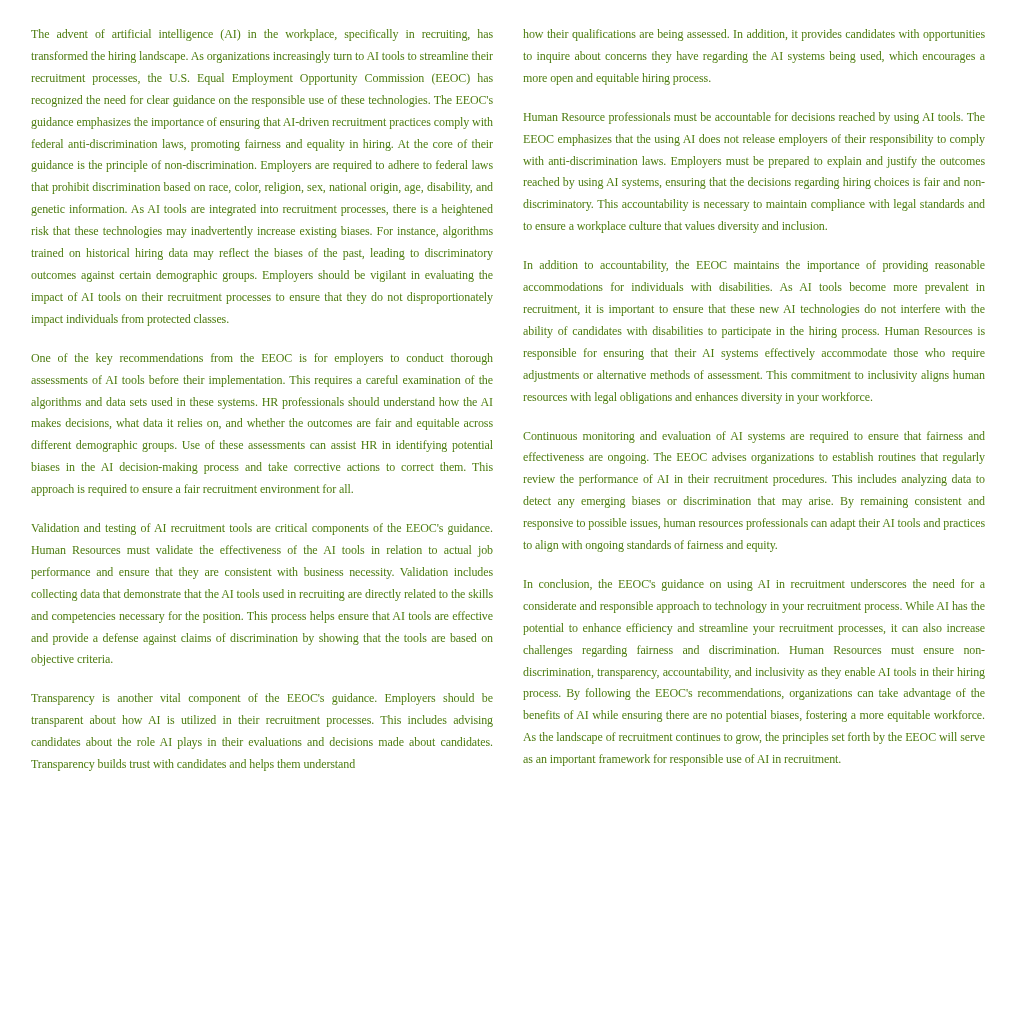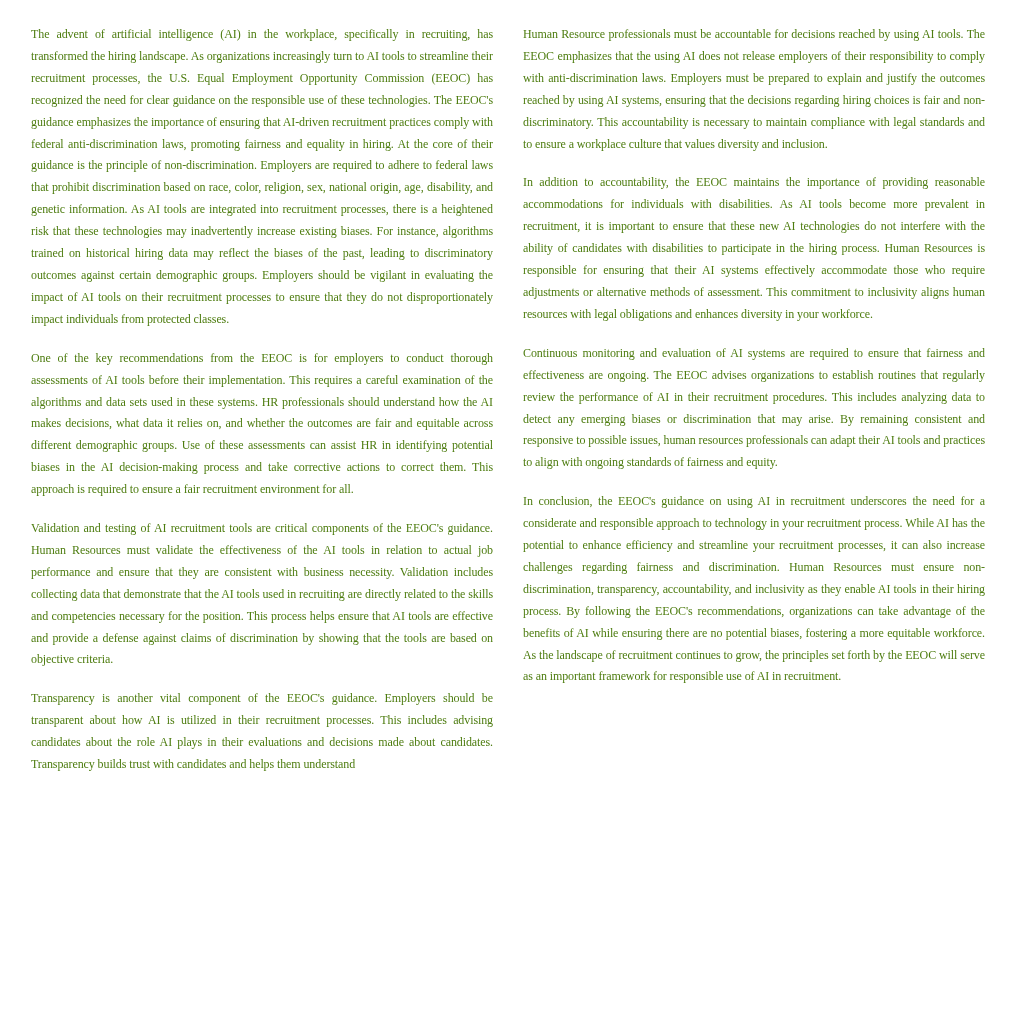--- a/index.html
+++ b/index.html
@@ -42,18 +42,19 @@
 <body>
 
 <div class="page">
   <div class="column">
     <p class="para">The advent of artificial intelligence (AI) in the workplace, specifically in recruiting, has transformed the hiring landscape. As organizations increasingly turn to AI tools to streamline their recruitment processes, the U.S. Equal Employment Opportunity Commission (EEOC) has recognized the need for clear guidance on the responsible use of these technologies. The EEOC's guidance emphasizes the importance of ensuring that AI-driven recruitment practices comply with federal anti-discrimination laws, promoting fairness and equality in hiring. At the core of their guidance is the principle of non-discrimination. Employers are required to adhere to federal laws that prohibit discrimination based on race, color, religion, sex, national origin, age, disability, and genetic information. As AI tools are integrated into recruitment processes, there is a heightened risk that these technologies may inadvertently increase existing biases. For instance, algorithms trained on historical hiring data may reflect the biases of the past, leading to discriminatory outcomes against certain demographic groups. Employers should be vigilant in evaluating the impact of AI tools on their recruitment processes to ensure that they do not disproportionately impact individuals from protected classes.</p>
     <p class="para">One of the key recommendations from the EEOC is for employers to conduct thorough assessments of AI tools before their implementation. This requires a careful examination of the algorithms and data sets used in these systems. HR professionals should understand how the AI makes decisions, what data it relies on, and whether the outcomes are fair and equitable across different demographic groups. Use of these assessments can assist HR in identifying potential biases in the AI decision-making process and take corrective actions to correct them. This approach is required to ensure a fair recruitment environment for all.</p>
     <p class="para">Validation and testing of AI recruitment tools are critical components of the EEOC's guidance. Human Resources must validate the effec­tiveness of the AI tools in relation to actual job performance and ensure that they are consistent with business necessity. Validation includes collecting data that demonstrate that the AI tools used in recruiting are directly related to the skills and competencies necessary for the position. This process helps ensure that AI tools are effective and provide a defense against claims of discrimination by showing that the tools are based on objective criteria.</p>
     <p class="para">Transparency is another vital component of the EEOC's guidance. Employers should be transparent about how AI is utilized in their recruitment processes. This includes advising candidates about the role AI plays in their evaluations and decisions made about candidates. Transparency builds trust with candidates and helps them understand</p>
   </div>
   <div class="column">
+    <p class="para">how their qualifications are being assessed. In addition, it provides candidates with opportunities to inquire about concerns they have regarding the AI systems being used, which encourages a more open and equitable hiring process.</p>
     <p class="para">Human Resource professionals must be accountable for decisions reached by using AI tools. The EEOC emphasizes that the using AI does not release employers of their responsibility to comply with anti-discrimination laws. Employers must be prepared to explain and justify the outcomes reached by using AI systems, ensuring that the decisions regarding hiring choices is fair and non-discriminatory. This account­ability is necessary to maintain compliance with legal standards and to ensure a workplace culture that values diversity and inclusion.</p>
     <p class="para">In addition to accountability, the EEOC maintains the importance of providing reasonable accommodations for individuals with disabilities. As AI tools become more prevalent in recruitment, it is important to ensure that these new AI technologies do not interfere with the ability of candidates with disabilities to participate in the hiring process. Human Resources is responsible for ensuring that their AI systems effectively accommodate those who require adjustments or alternative methods of assessment. This commitment to inclusivity aligns human resources with legal obligations and enhances diversity in your workforce.</p>
     <p class="para">Continuous monitoring and evaluation of AI systems are required to ensure that fairness and effectiveness are ongoing. The EEOC advises organizations to establish routines that regularly review the perfor­mance of AI in their recruitment procedures. This includes analyzing data to detect any emerging biases or discrimination that may arise. By remaining consistent and responsive to possible issues, human resources professionals can adapt their AI tools and practices to align with ongoing standards of fairness and equity.</p>
     <p class="para">In conclusion, the EEOC's guidance on using AI in recruitment under­scores the need for a considerate and responsible approach to technology in your recruitment process. While AI has the potential to enhance efficiency and streamline your recruitment processes, it can also increase challenges regarding fairness and discrimination. Human Resources must ensure non-discrimination, transparency, accountability, and inclusivity as they enable AI tools in their hiring process. By following the EEOC's recommendations, organizations can take advantage of the benefits of AI while ensuring there are no potential biases, fostering a more equitable workforce. As the landscape of recruitment continues to grow, the principles set forth by the EEOC will serve as an important framework for responsible use of AI in recruitment.</p>
   </div>
 </div>
 
 </body></html>

